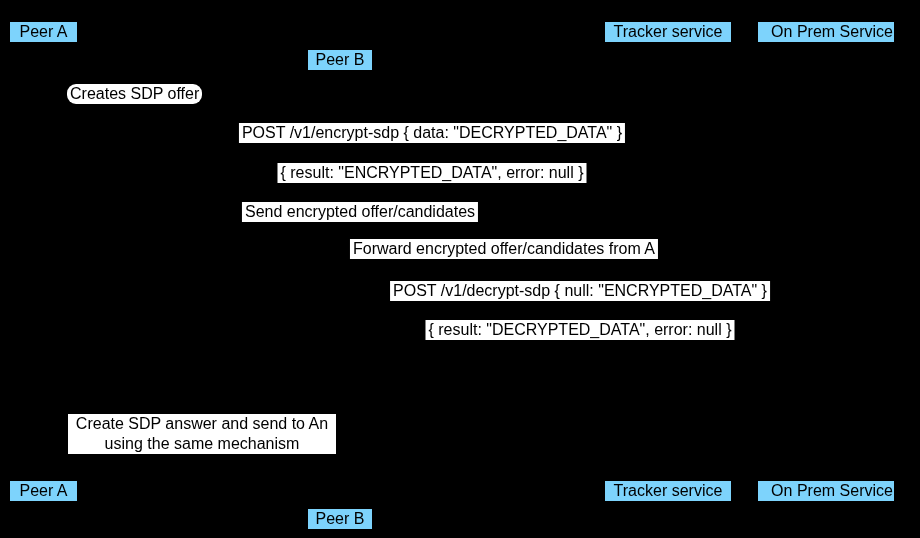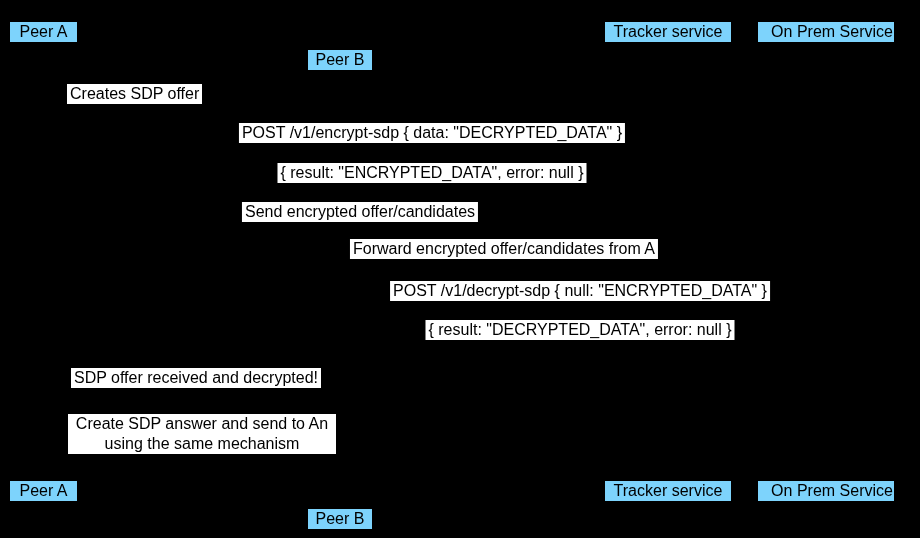--- a/index.html
+++ b/index.html
@@ -40,21 +40,21 @@
   .msg {
     position: absolute;
     background: #ffffff;
     color: #000000;
     font-size: 16px;
     line-height: 20px;
     padding: 0 3px;
     white-space: nowrap;
     transform: translateX(-50%);
   }
-  .m0 { left: 67px;  top: 84px;  transform: none; }
+  .m0 { left: 67px;  top: 84px;  transform: none; border-radius: 9px; }
   .m1 { left: 432px; top: 123px; }
   .m2 { left: 432px; top: 163px; }
   .m3 { left: 360px; top: 202px; }
   .m4 { left: 504px; top: 239px; }
   .m5 { left: 580px; top: 281px; }
   .m6 { left: 580px; top: 320px; }
   .m7 { left: 196px; top: 368px; }
 
   
   .note {
@@ -84,21 +84,20 @@
   <div class="actor row-top actor-c">Tracker service</div>
   <div class="actor row-top actor-d">On Prem Service</div>
 
   <div class="msg m0">Creates SDP offer</div>
   <div class="msg m1">POST /v1/encrypt-sdp { data: "DECRYPTED_DATA" }</div>
   <div class="msg m2">{ result: "ENCRYPTED_DATA", error: null }</div>
   <div class="msg m3">Send encrypted offer/candidates</div>
   <div class="msg m4">Forward encrypted offer/candidates from A</div>
   <div class="msg m5">POST /v1/decrypt-sdp { null: "ENCRYPTED_DATA" }</div>
   <div class="msg m6">{ result: "DECRYPTED_DATA", error: null }</div>
-  <div class="msg m7">SDP offer received and decrypted!</div>
 
   <div class="note">
     <span>Create SDP answer and send to An</span>
     <span>using the same mechanism</span>
   </div>
 
   <div class="actor row-bottom actor-a">Peer A</div>
   <div class="actor row-bottom actor-b">Peer B</div>
   <div class="actor row-bottom actor-c">Tracker service</div>
   <div class="actor row-bottom actor-d">On Prem Service</div>

